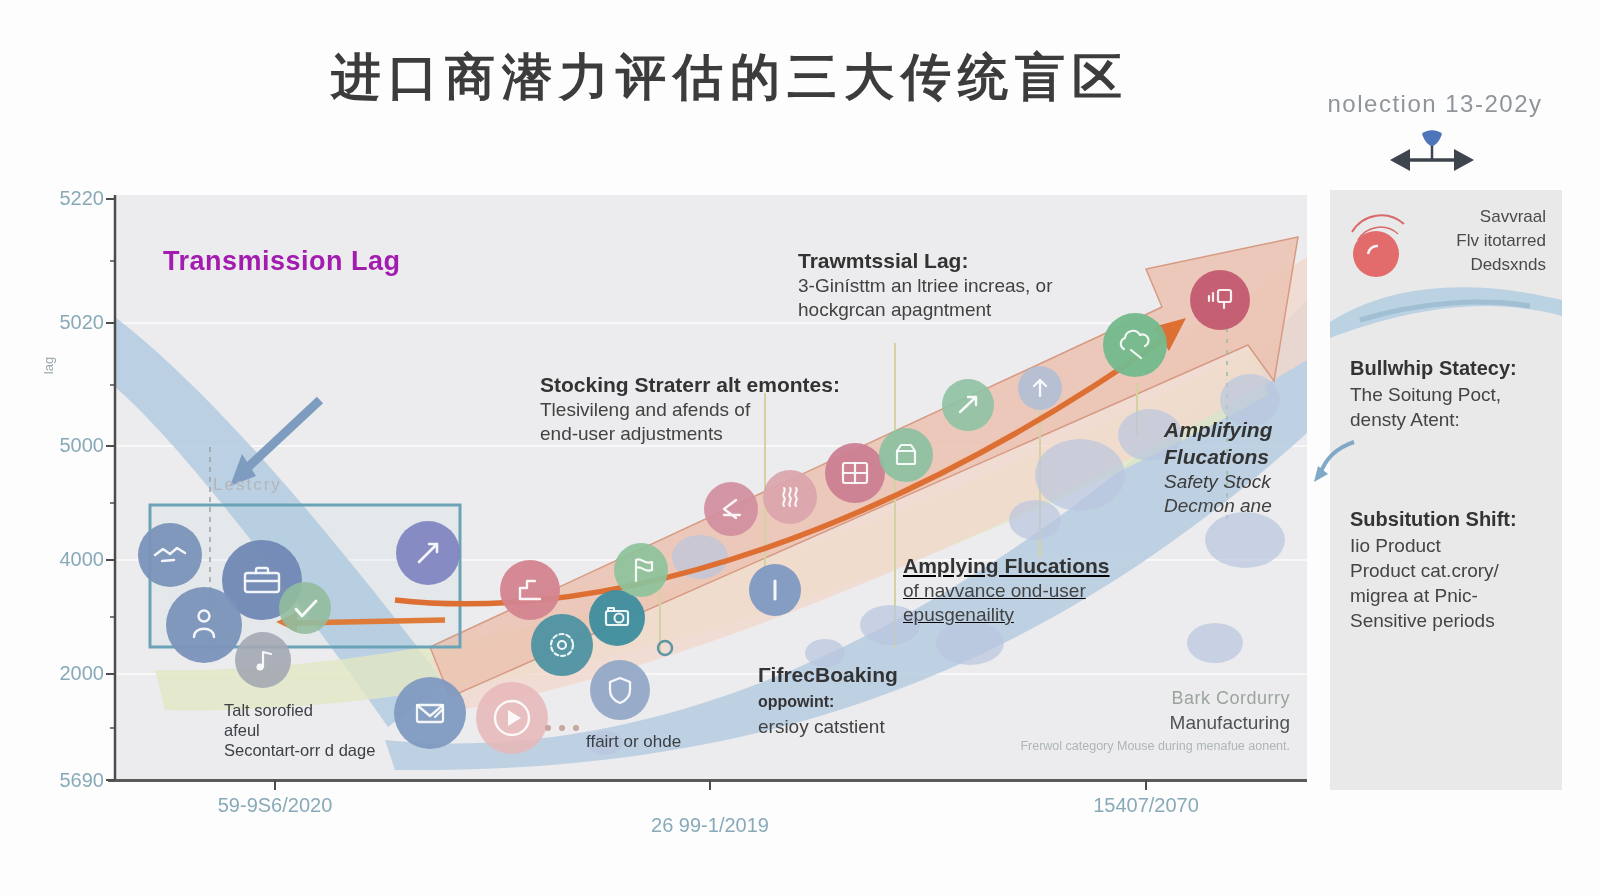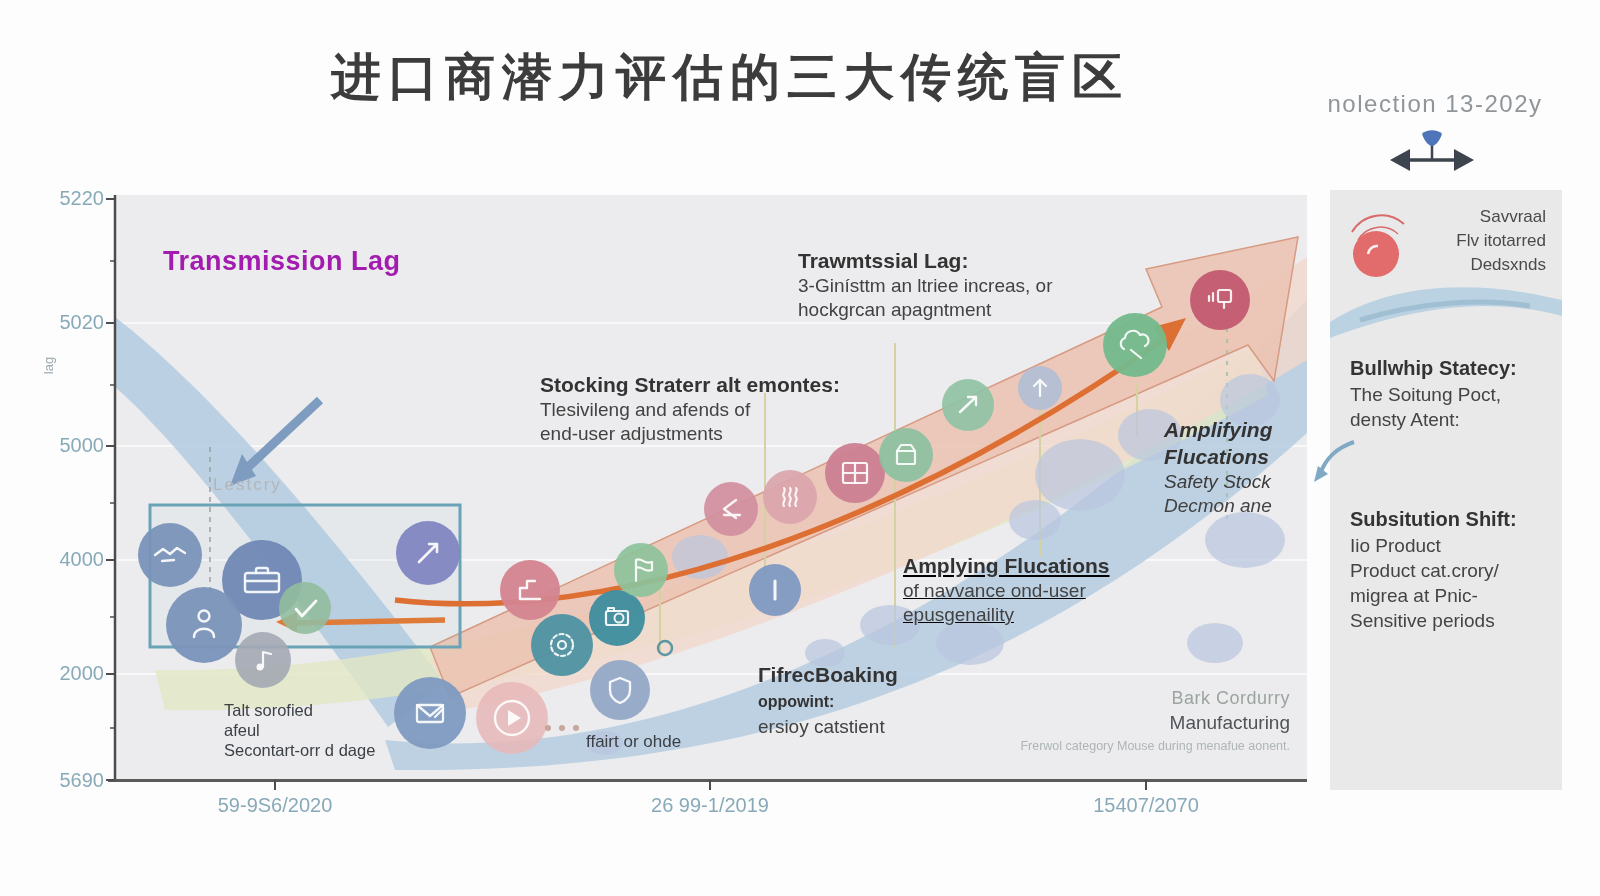--- a/index.html
+++ b/index.html
@@ -237,21 +237,21 @@
   </svg>
 
   <div class="abs ytick" style="top:187px;">5220</div>
   <div class="abs ytick" style="top:311px;">5020</div>
   <div class="abs ytick" style="top:434px;">5000</div>
   <div class="abs ytick" style="top:548px;">4000</div>
   <div class="abs ytick" style="top:662px;">2000</div>
   <div class="abs ytick" style="top:769px;">5690</div>
   <div class="abs ylab-rot">lag</div>
   <div class="abs xtick" style="left:165px;">59-9S6/2020</div>
-  <div class="abs xtick" style="left:600px;">26 99-1/2019</div>
+  <div class="abs xtick" style="left:600px;margin-top:20px;">26 99-1/2019</div>
   <div class="abs xtick" style="left:1036px;">15407/2070</div>
 
   <div class="abs plot-label">Transmission Lag</div>
   <div class="abs lestcry">Lestcry</div>
 
   <div class="abs ann" style="left:798px;top:247px;">
     <span class="t">Trawmtssial Lag:</span>
     <span class="l">3-Ginísttm an ltriee increas, or</span>
     <span class="l">hockgrcan apagntment</span>
   </div>

